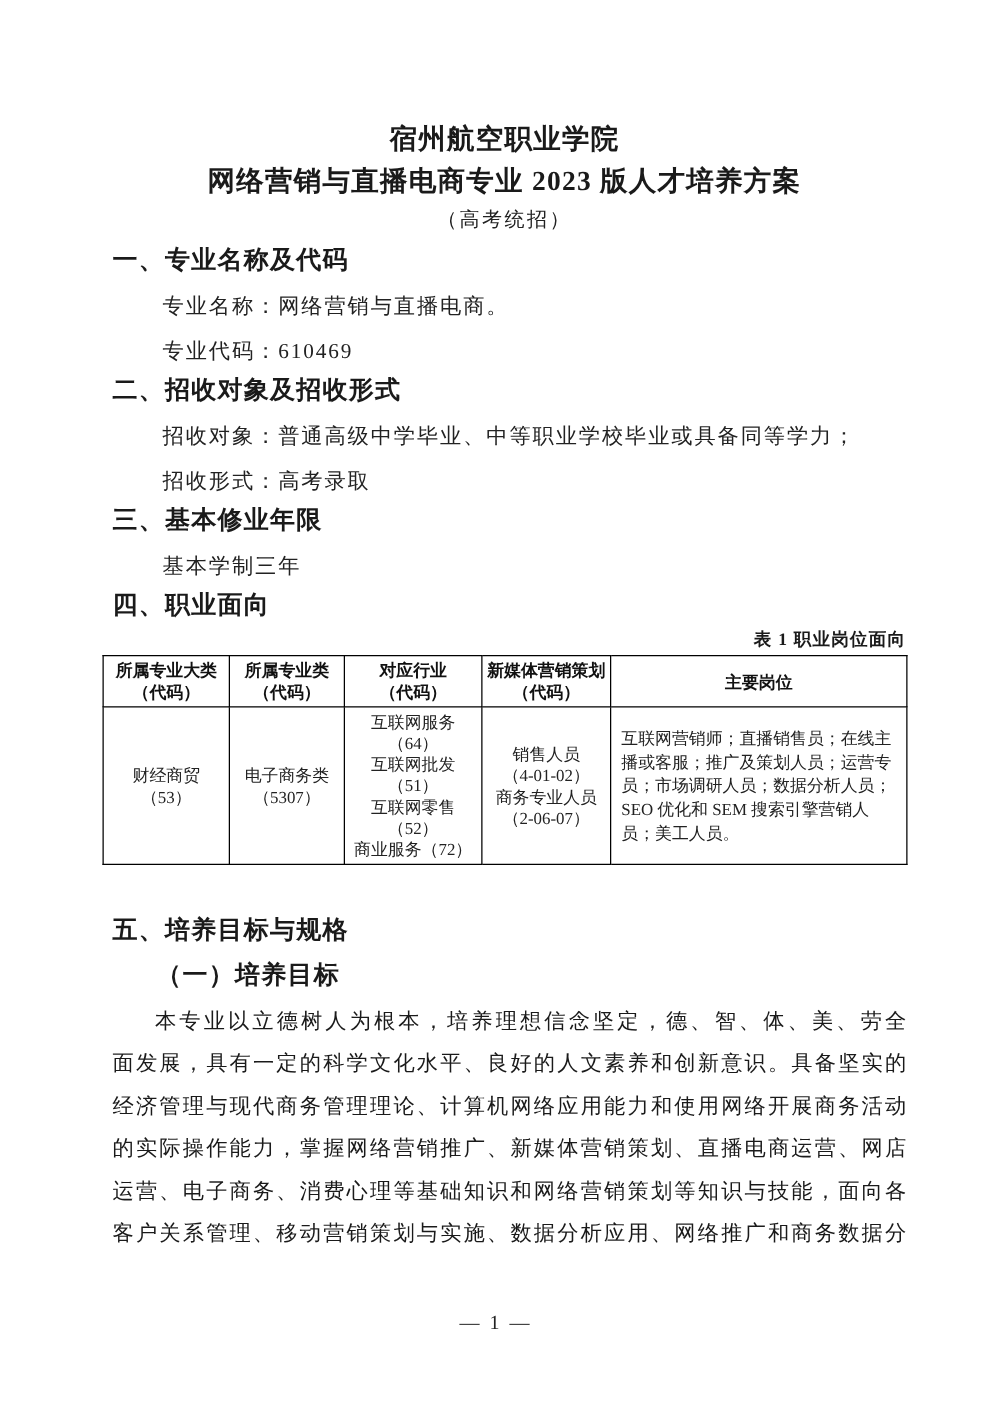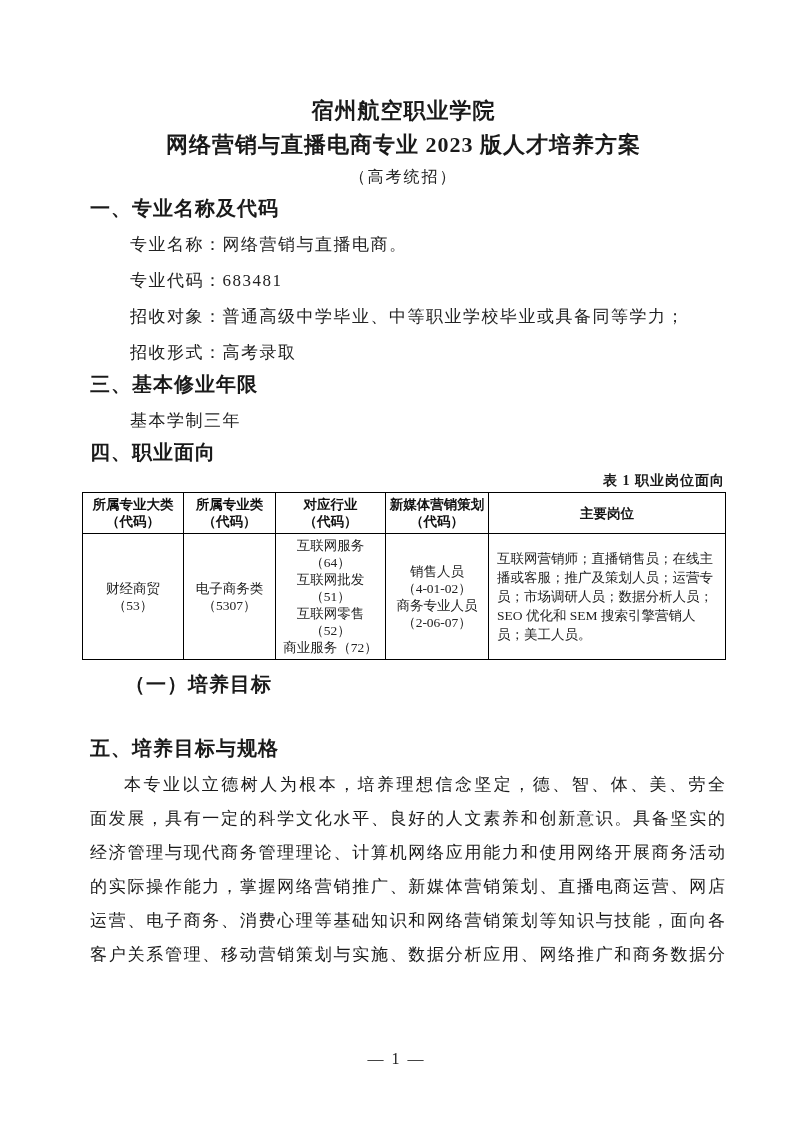--- a/index.html
+++ b/index.html
@@ -49,22 +49,23 @@
 <body>
 
 <div class="page">
 
   <div class="title-line">宿州航空职业学院</div>
   <div class="title-line second">网络营销与直播电商专业 2023 版人才培养方案</div>
   <div class="subtitle">（高考统招）</div>
 
   <div class="sec-h">一、专业名称及代码</div>
   <div class="body-line">专业名称：网络营销与直播电商。</div>
-  <div class="body-line">专业代码：683481</div>
+  <div class="body-line">专业代码：610469</div>
 
+  <div class="sec-h">二、招收对象及招收形式</div>
   <div class="body-line">招收对象：普通高级中学毕业、中等职业学校毕业或具备同等学力；</div>
   <div class="body-line">招收形式：高考录取</div>
 
   <div class="sec-h">三、基本修业年限</div>
   <div class="body-line">基本学制三年</div>
 
   <div class="sec-h">四、职业面向</div>
 
   <div class="tbl-caption">表 1  职业岗位面向</div>
 
@@ -102,22 +103,22 @@
 商业服务（72）</td>
       <td class="multi">销售人员
 （4-01-02）
 商务专业人员
 （2-06-07）</td>
       <td class="jobs">互联网营销师；直播销售员；在线主播或客服；推广及策划人员；运营专员；市场调研人员；数据分析人员；SEO 优化和 SEM 搜索引擎营销人员；美工人员。</td>
     </tr>
   </tbody>
     </table>
 
+  <div class="sec-h big-gap">五、培养目标与规格</div>
   <div class="sec-h" style="margin-left:43px; margin-top:12px;">（一）培养目标</div>
-  <div class="sec-h big-gap">五、培养目标与规格</div>
 
   <div class="para">
     <div class="para-line first">本专业以立德树人为根本，培养理想信念坚定，德、智、体、美、劳全</div>
     <div class="para-line">面发展，具有一定的科学文化水平、良好的人文素养和创新意识。具备坚实的</div>
     <div class="para-line">经济管理与现代商务管理理论、计算机网络应用能力和使用网络开展商务活动</div>
     <div class="para-line">的实际操作能力，掌握网络营销推广、新媒体营销策划、直播电商运营、网店</div>
     <div class="para-line">运营、电子商务、消费心理等基础知识和网络营销策划等知识与技能，面向各</div>
     <div class="para-line">客户关系管理、移动营销策划与实施、数据分析应用、网络推广和商务数据分</div>
   </div>
 

